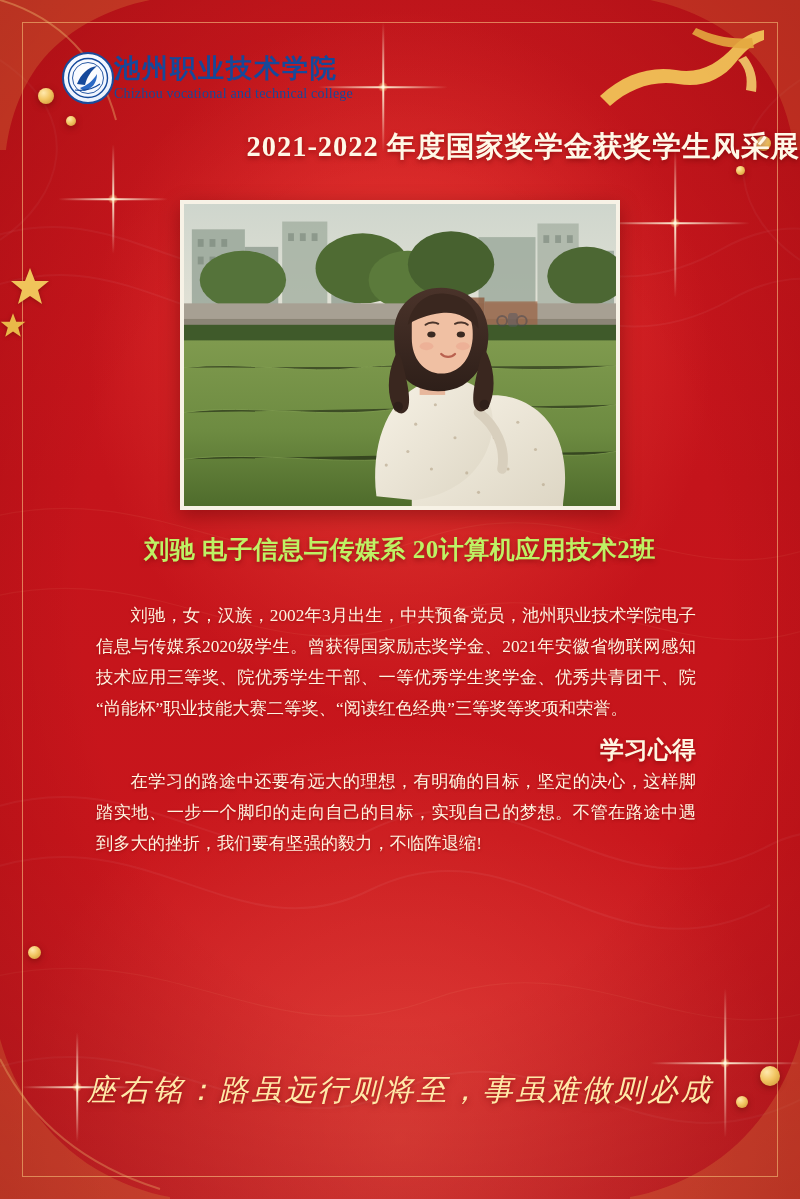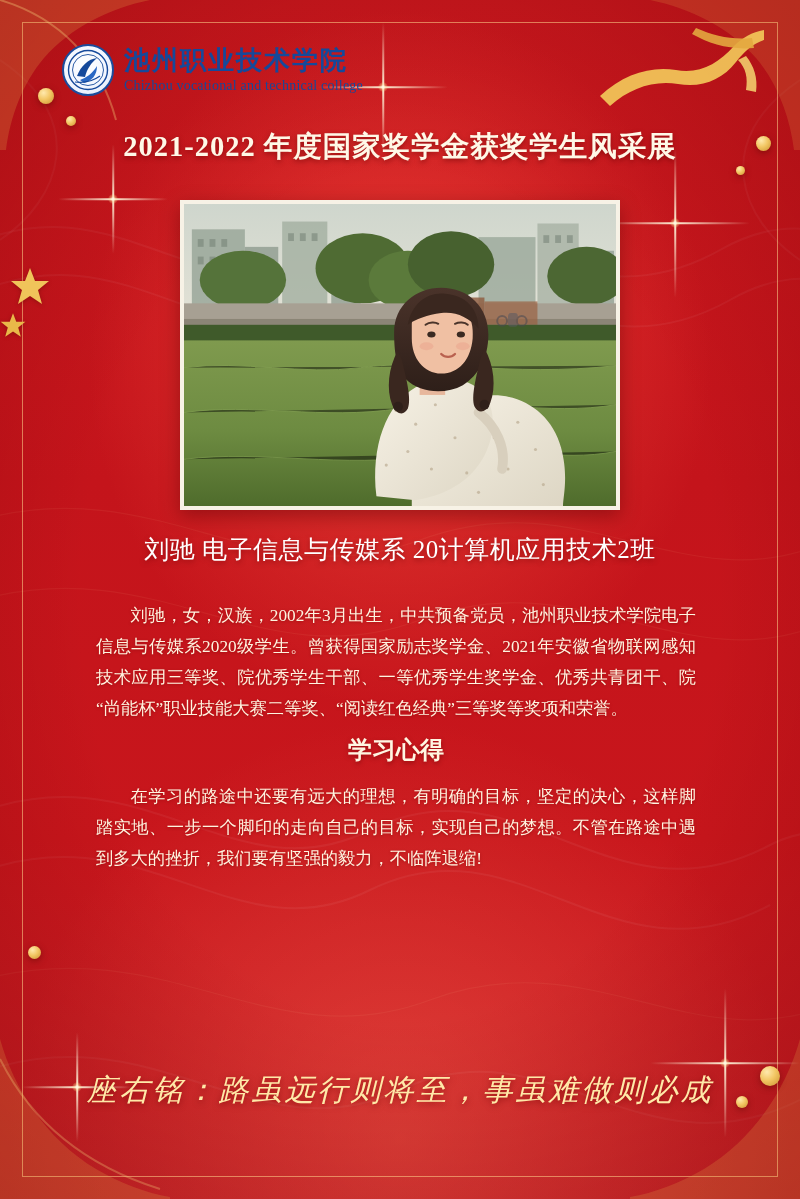--- a/index.html
+++ b/index.html
@@ -66,22 +66,22 @@
     width: 10px; height: 10px; margin: -5px 0 0 -5px;
     border-radius: 50%;
     background: radial-gradient(circle, rgba(255,255,240,.95) 0%, rgba(255,220,150,.45) 40%, rgba(255,200,120,0) 75%);
   }
 
   
   .content { position: absolute; inset: 0; }
 
   .logo-row {
     position: absolute;
-    left: 62px; top: 44px;
-    display: flex; align-items: center; gap: 10px;
+    left: 62px; top: 52px;
+    display: flex; align-items: center; 
   }
   .logo-badge {
     width: 52px; height: 52px; border-radius: 50%;
     background: radial-gradient(circle at 45% 40%, #ffffff 0%, #f2f6ff 55%, #dbe6f7 100%);
     border: 2px solid #1b4c9c;
     display: flex; align-items: center; justify-content: center;
     position: relative;
     flex: 0 0 auto;
   }
   .logo-badge svg { display: block; }
@@ -96,21 +96,21 @@
     font-size: 14px; color: #15499b; margin-top: 5px; letter-spacing: .2px;
   }
 
   .ribbon {
     position: absolute; top: 26px; right: 34px;
     width: 170px; height: 86px;
   }
 
   .main-title {
     position: absolute; left: 0; right: 0; top: 128px;
-    text-align: center;
+    text-align: right;
     font-family: "Liberation Serif", serif;
     font-size: 28.5px; font-weight: bold;
     color: #fff8e7;
     letter-spacing: 1px;
     text-shadow: 0 2px 5px rgba(100,0,0,.55);
   }
 
   .photo-wrap {
     position: absolute; left: 180px; top: 200px;
     width: 440px; height: 310px;
@@ -122,22 +122,22 @@
     width: 100%; height: 100%;
     position: relative; overflow: hidden;
     background: #6f8a4a;
   }
   .photo svg { display: block; width: 100%; height: 100%; }
 
   .person-line {
     position: absolute; left: 0; right: 0; top: 533px;
     text-align: center;
     font-family: "Liberation Serif", serif;
-    font-size: 25px; font-weight: normal;
-    color: #ffffff;
+    font-size: 25px; font-weight: bold;
+    color: #bef264;
     letter-spacing: .5px;
     text-shadow: 0 2px 5px rgba(100,0,0,.5);
   }
 
   .body-block {
     position: absolute; left: 96px; right: 104px; top: 600px;
   }
   .para {
     font-family: "Liberation Serif", serif;
     font-size: 17.3px;
@@ -145,22 +145,22 @@
     color: #fff4e0;
     text-align: justify;
     text-indent: 2em;
     margin: 0 0 2px 0;
     text-shadow: 0 1px 3px rgba(110,0,0,.45);
   }
   .section-head {
     font-family: "Liberation Serif", serif;
     font-size: 24px; font-weight: bold;
     color: #fff6e2;
-    text-align: center;
-    margin: 10px 0 15px;
+    text-align: right;
+    margin: 10px 0 0;
     text-shadow: 0 2px 4px rgba(100,0,0,.5);
   }
 
   .motto {
     position: absolute; left: 0; right: 0; bottom: 88px;
     text-align: center;
     font-family: "Liberation Serif", serif;
     font-style: italic;
     font-weight: normal;
     font-size: 30px;

